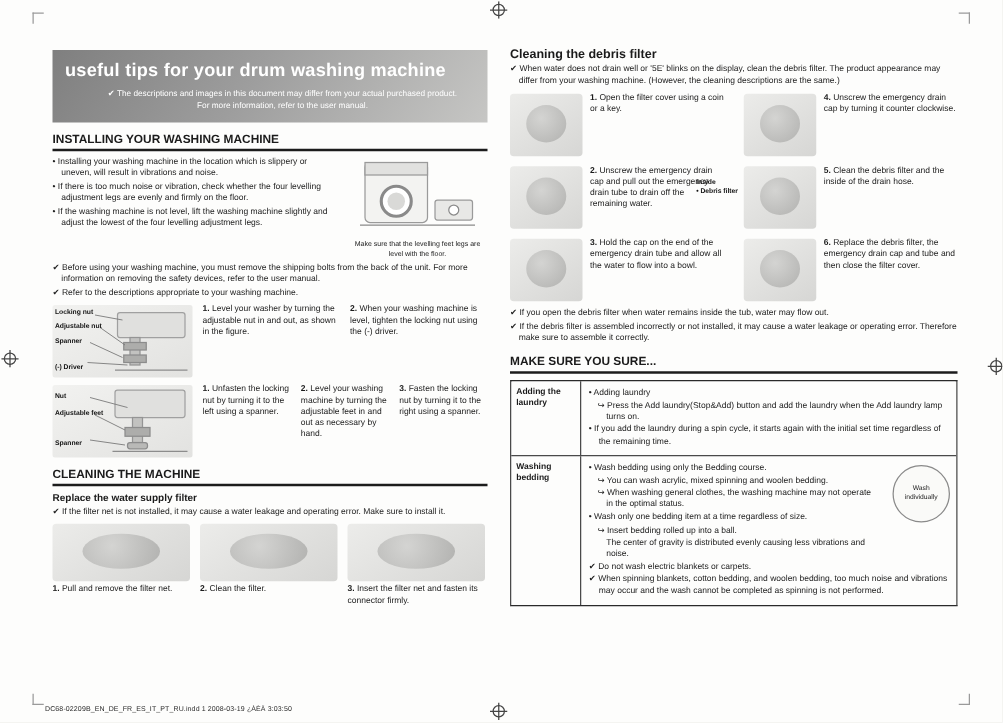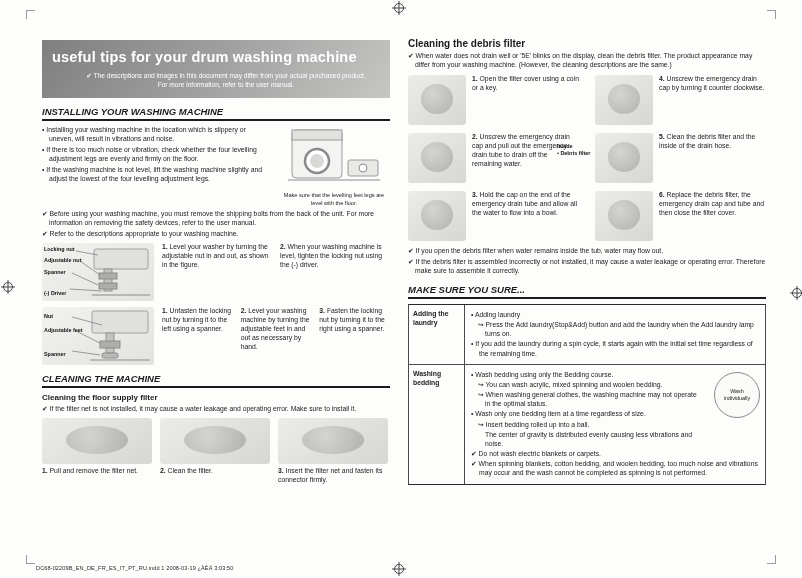--- a/index.html
+++ b/index.html
@@ -15,21 +15,21 @@
   .crop.bl { left:26px; bottom:14px; border-left:1px solid #9a9a9a; border-bottom:1px solid #9a9a9a; }
   .crop.br { right:26px; bottom:14px; border-right:1px solid #9a9a9a; border-bottom:1px solid #9a9a9a; }
 
   .col-left  { position:absolute; left:42px;  top:40px; width:348px; }
   .col-right { position:absolute; left:408px; top:38px; width:358px; }
 
   .banner { background:linear-gradient(125deg,#7f7f7f 0%,#9d9d9d 45%,#c6c6c4 100%); color:#fff; margin-bottom:7px; }
   .banner-title { font-size:14.5px; font-weight:bold; padding:9px 10px 4px 10px; letter-spacing:.2px; }
   .banner-note { font-size:6.6px; line-height:1.4; text-align:center; padding:2px 20px 9px 40px; }
 
-  .sec-h { font-size:9.5px; font-weight:bold; border-bottom:2px solid #1c1c1c; padding-bottom:2px; margin:8px 0 5px 0;font-style:italic; }
+  .sec-h { font-size:9.5px; font-weight:bold; border-bottom:2px solid #1c1c1c; padding-bottom:2px; margin:8px 0 5px 0; }
   .sub-h { font-size:8px; font-weight:bold; margin:2px 0 3px 0; }
   .small { font-size:6.8px; line-height:1.32; color:#222; }
   .hang { padding-left:7px; text-indent:-7px; margin-bottom:2px; }
   .num { font-weight:bold; }
 
   .install-row { display:flex; gap:8px; }
   .install-text { width:228px; }
   .install-fig { width:112px; text-align:center; }
   .caption { font-size:5.6px; line-height:1.3; color:#222; margin-top:2px; }
 
@@ -169,21 +169,21 @@
         <div class="dlabel" style="left:2px; top:6px;">Nut</div>
         <div class="dlabel" style="left:2px; top:20px;">Adjustable feet</div>
         <div class="dlabel" style="left:2px; bottom:8px;">Spanner</div>
       </div>
       <div class="step w3"><span class="num">1.</span> <span>Unfasten the locking nut by turning it to the left using a spanner.</span></div>
       <div class="step w3"><span class="num">2.</span> <span>Level your washing machine by turning the adjustable feet in and out as necessary by hand.</span></div>
       <div class="step w3"><span class="num">3.</span> <span>Fasten the locking nut by turning it to the right using a spanner.</span></div>
     </div>
 
     <div class="sec-h">CLEANING THE MACHINE</div>
-    <div class="sub-h">Cleaning the floor supply filter</div>
+    <div class="sub-h">Replace the water supply filter</div>
     <div class="small hang">✔ If the filter net is not installed, it may cause a water leakage and operating error. Make sure to install it.</div>
     <div class="filter-row">
       <div class="fcell">
         <div class="ph fph"></div>
         <div class="fcap"><span class="num">1.</span> <span>Pull and remove the filter net.</span></div>
       </div>
       <div class="fcell">
         <div class="ph fph"></div>
         <div class="fcap"><span class="num">2.</span> <span>Clean the filter.</span></div>
       </div>

